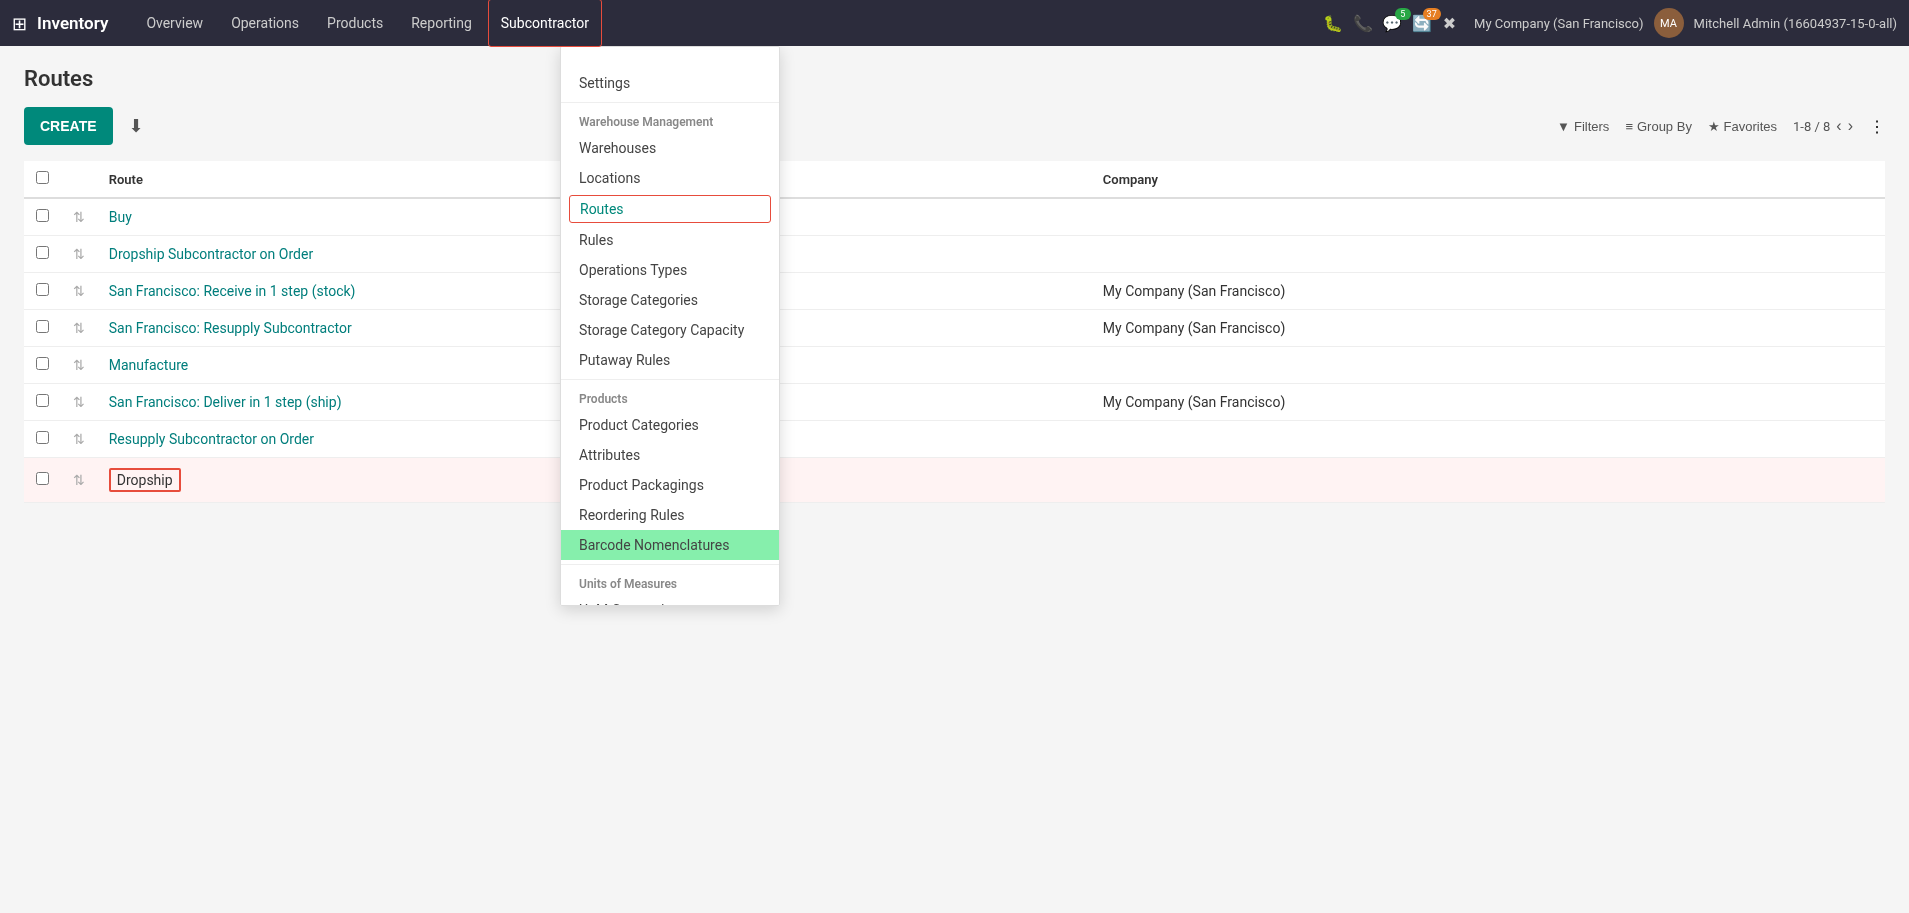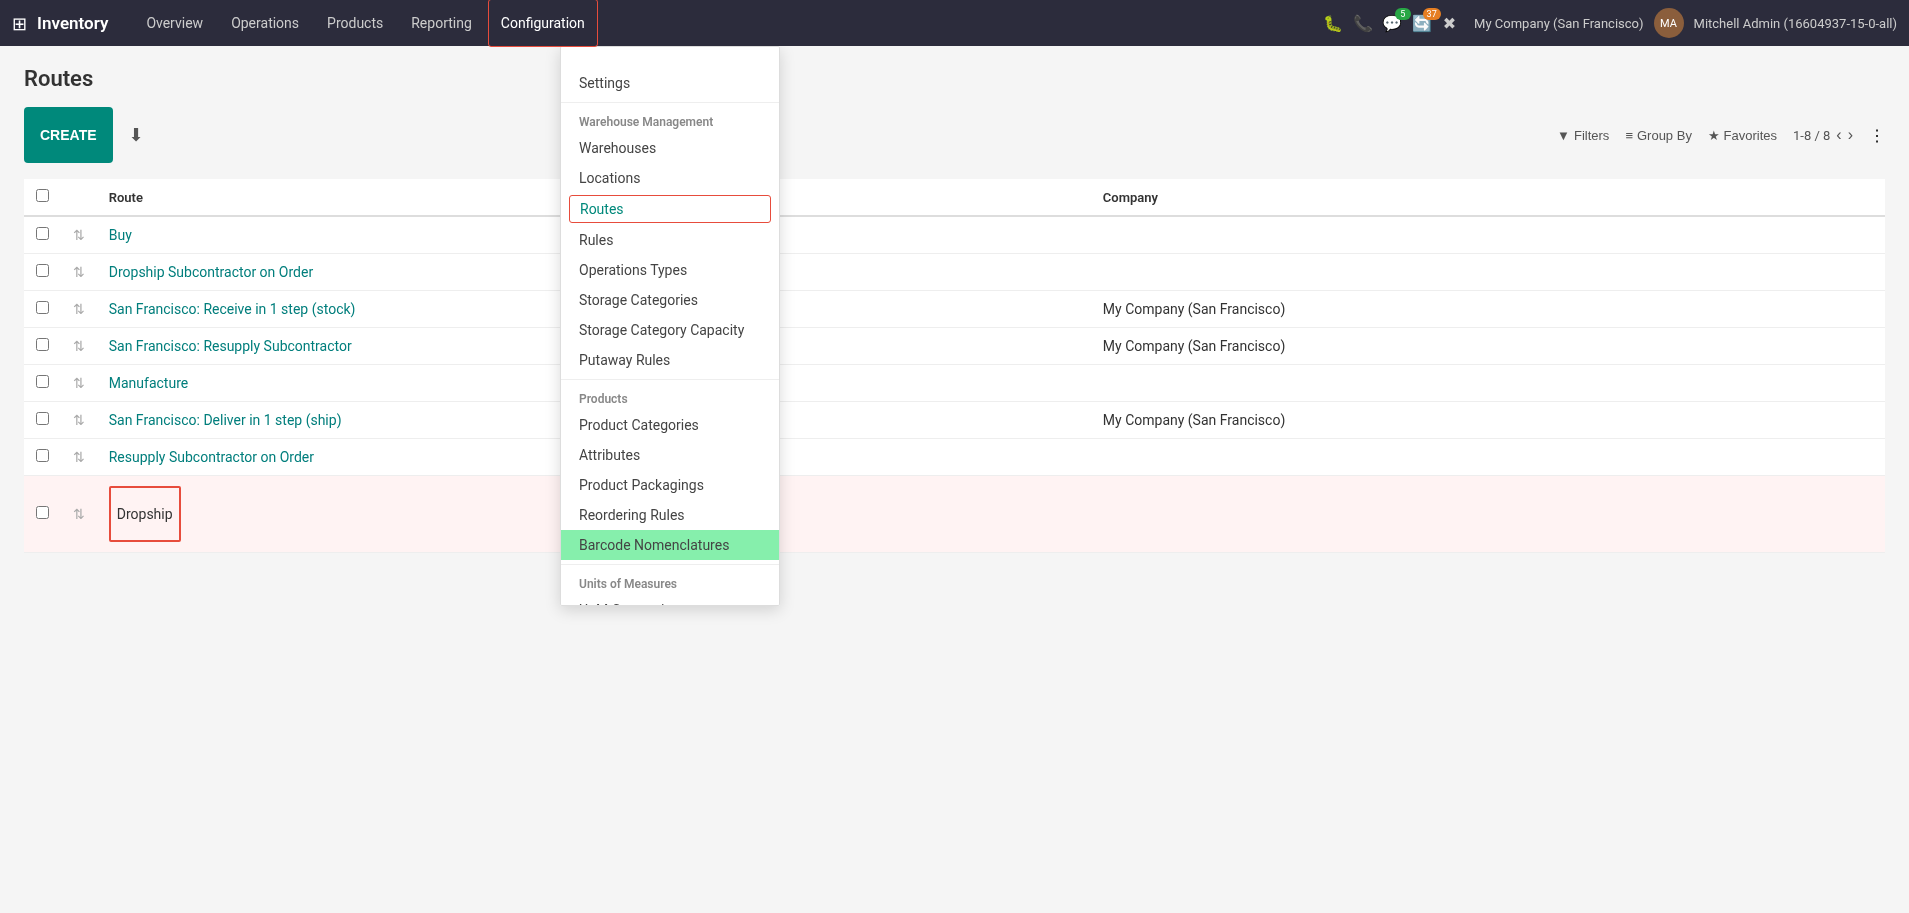--- a/index.html
+++ b/index.html
@@ -47,21 +47,21 @@
     }
     .user-name { color: #ccc; font-size: 13px; }
 
     
     .page-content { padding: 20px 24px; }
     .page-title { font-size: 22px; font-weight: 600; color: #333; margin-bottom: 16px; }
 
     
     .toolbar { display: flex; align-items: center; gap: 8px; margin-bottom: 16px; }
     .btn-create {
-      background: #00897b; color: #fff; border: none; padding: 20px 16px;
+      background: #00897b; color: #fff; border: none; padding: 11px 16px;
       border-radius: 4px; font-size: 14px; font-weight: 600; cursor: pointer;
     }
     .btn-download {
       background: none; border: none; font-size: 18px; cursor: pointer; color: #555; padding: 4px 8px;
     }
     .toolbar-right { margin-left: auto; display: flex; align-items: center; gap: 16px; }
     .search-bar {
       display: flex; align-items: center; border: 1px solid #ddd; border-radius: 4px;
       background: #fff; padding: 4px 10px; width: 300px;
     }
@@ -80,21 +80,21 @@
       border-bottom: 2px solid #ddd; background: #fff;
     }
     .routes-table td { padding: 10px 12px; border-bottom: 1px solid #eee; font-size: 14px; }
     .col-check { width: 36px; }
     .col-drag { width: 24px; color: #aaa; }
     .route-link { color: #017e7c; cursor: pointer; text-decoration: none; }
     .col-settings { width: 36px; text-align: right; }
 
     
     .highlighted-row td { background: #fff3f3 !important; }
-    .highlighted-row .route-cell { border: 2px solid #e74c3c; display: inline-block; padding: 18px 6px; border-radius: 2px; }
+    .highlighted-row .route-cell { border: 2px solid #e74c3c; display: inline-block; padding: 2px 6px; border-radius: 2px; }
     .dropdown-menu {
       position: fixed;
       top: 46px;
       left: 560px;
       width: 220px;
       background: #fff;
       border: 1px solid #ddd;
       box-shadow: 0 4px 16px rgba(0,0,0,0.15);
       z-index: 600;
       border-radius: 2px;
@@ -119,21 +119,21 @@
 <body>
 
 <nav class="top-nav">
   <span class="grid-icon">⊞</span>
   <span class="app-name">Inventory</span>
   <div class="top-nav-links">
     <a>Overview</a>
     <a>Operations</a>
     <a>Products</a>
     <a>Reporting</a>
-    <a class="highlighted">Configuration</a>
+    <a class="highlighted">Subcontractor</a>
   </div>
   <div class="top-nav-right">
     <span class="icon-btn" style="position:relative;">🐛</span>
     <span class="icon-btn">📞</span>
     <span class="icon-btn" style="position:relative;">
       💬
       <span class="badge">5</span>
     </span>
     <span class="icon-btn" style="position:relative;">
       🔄

